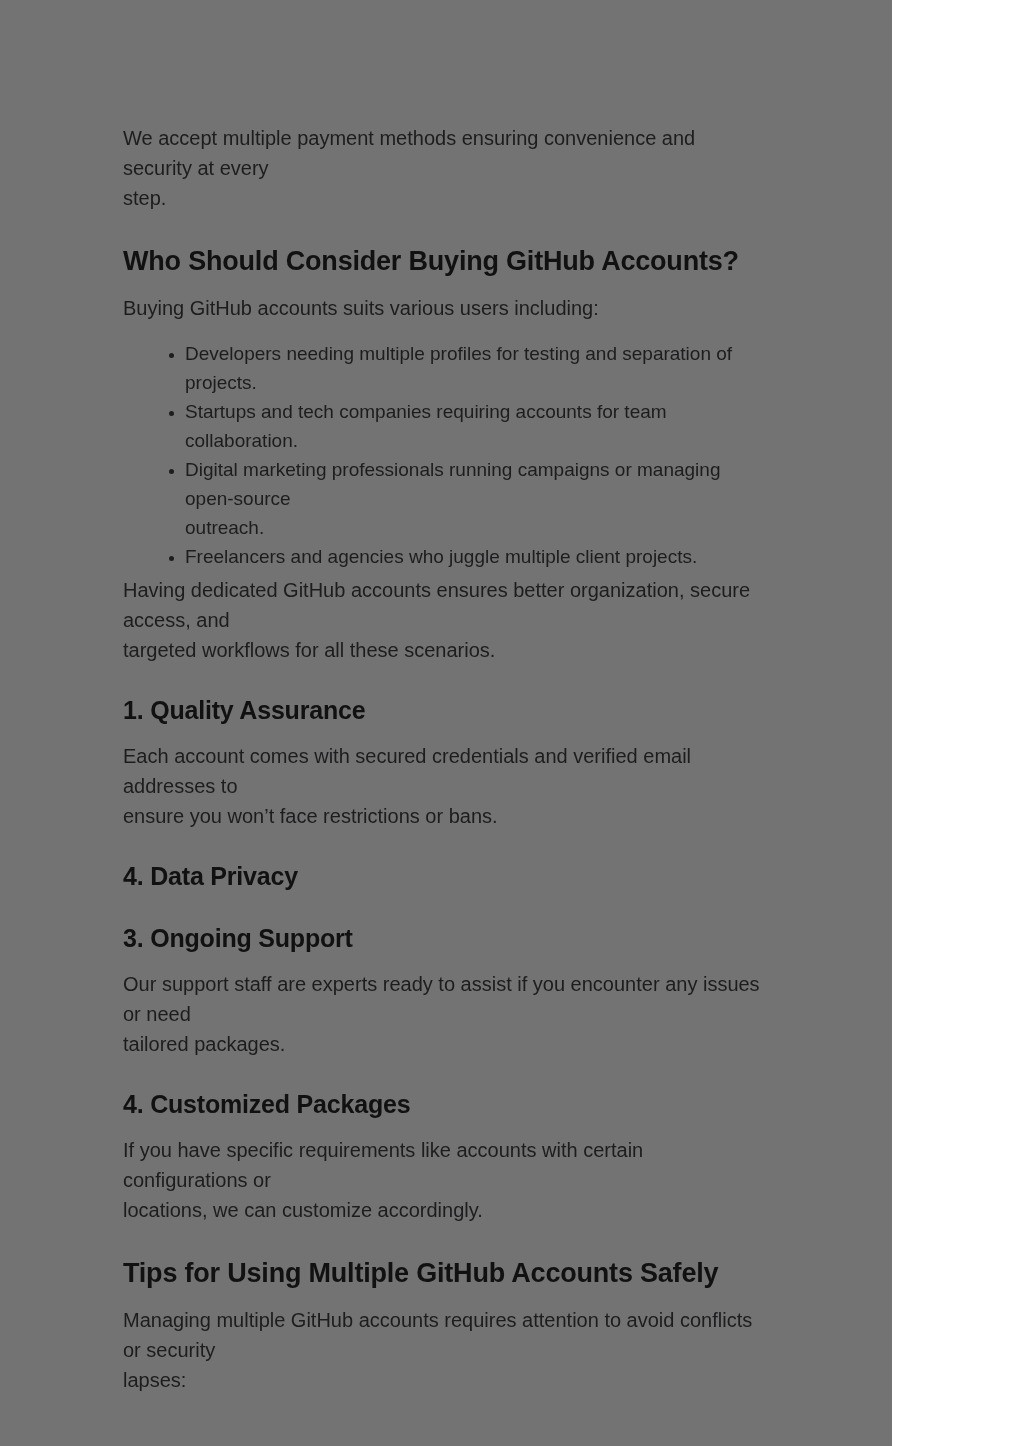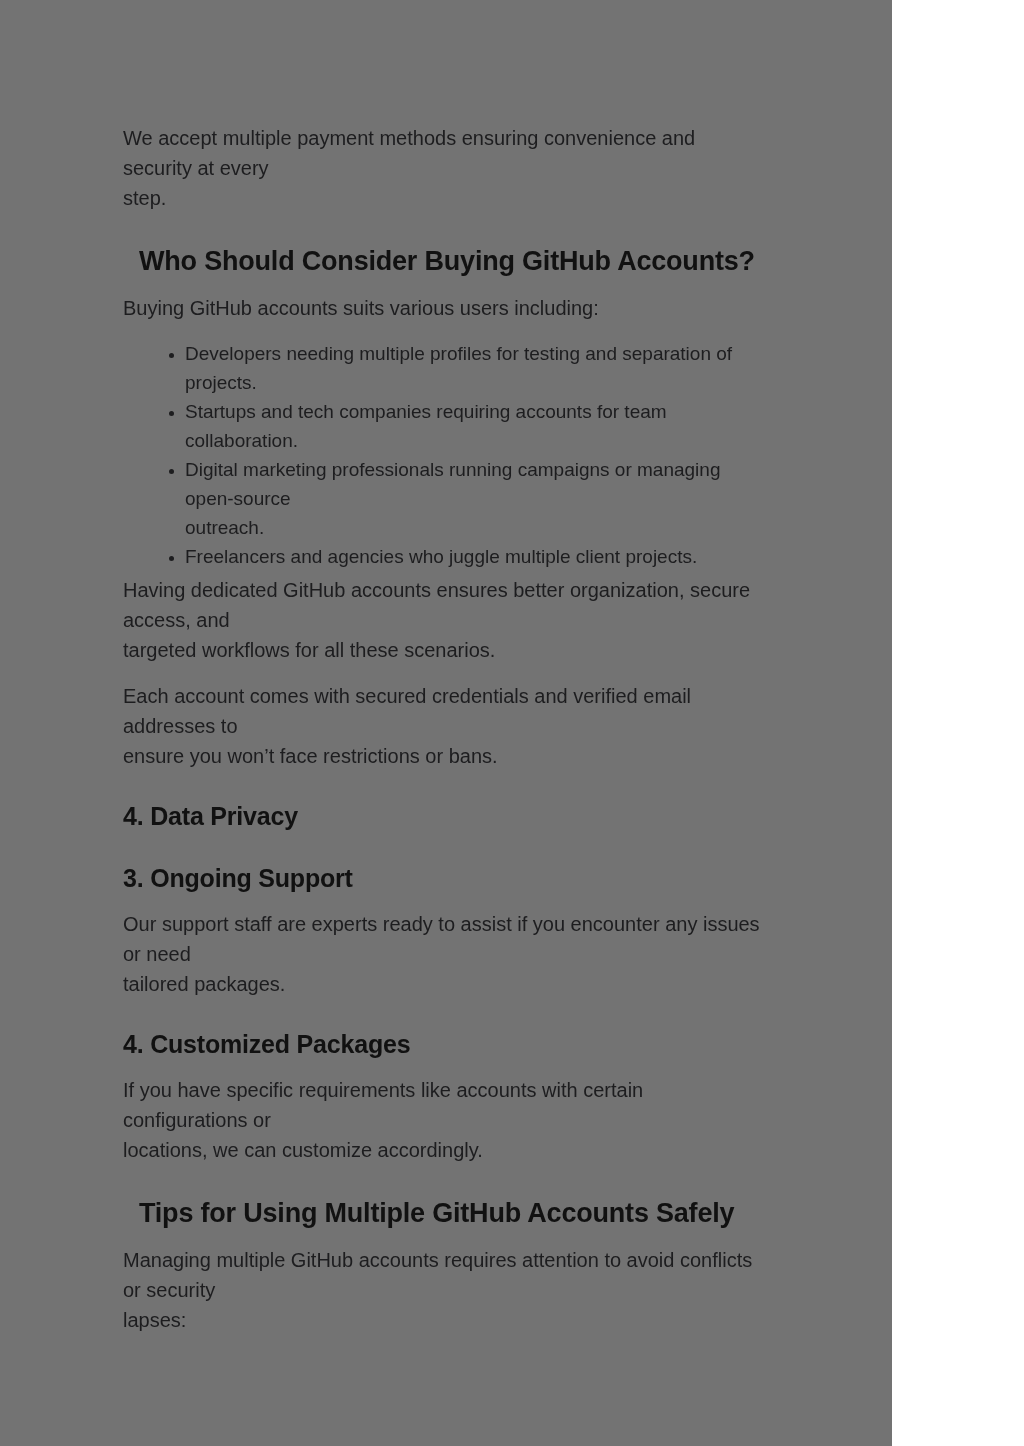--- a/index.html
+++ b/index.html
@@ -22,21 +22,21 @@
     background: #737373;
   }
   .doc p {
     margin: 0 0 16px 0;
     font-size: 20px;
     line-height: 30px;
     white-space: pre-line;
     color: #1d1d1f;
   }
   .doc h2 {
-    margin: 30px 0 14px 16px;
+    margin: 30px 0 14px 0;
     font-size: 27px;
     line-height: 36px;
     font-weight: 700;
     color: #111111;
     letter-spacing: -0.2px;
   }
   .doc h3 {
     margin: 28px 0 14px 0;
     font-size: 25px;
     line-height: 34px;
@@ -81,20 +81,21 @@
       <li>Digital marketing professionals running campaigns or managing open-source
 outreach.</li>
       <li>Freelancers and agencies who juggle multiple client projects.</li>
     </ul>
 
     <p>Having dedicated GitHub accounts ensures better organization, secure access, and
 targeted workflows for all these scenarios.</p>
 
 
 
+    <h3>1. Quality Assurance</h3>
     <p>Each account comes with secured credentials and verified email addresses to
 ensure you won’t face restrictions or bans.</p>
 
     <h3>4. Data Privacy</h3>
 
     <h3>3. Ongoing Support</h3>
     <p>Our support staff are experts ready to assist if you encounter any issues or need
 tailored packages.</p>
 
     <h3>4. Customized Packages</h3>

